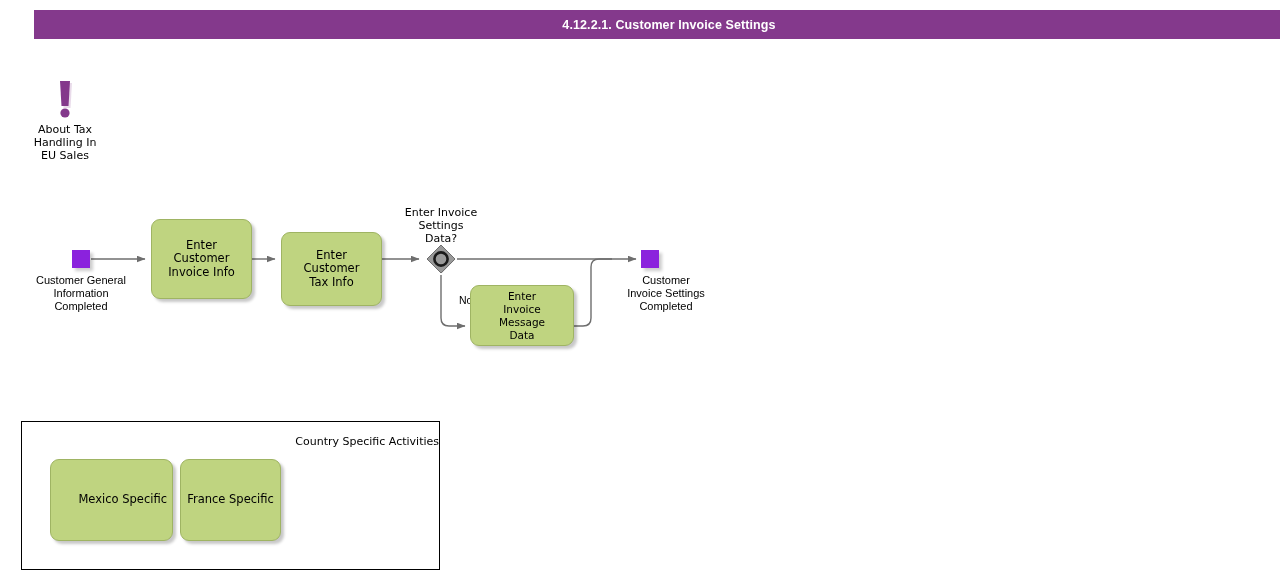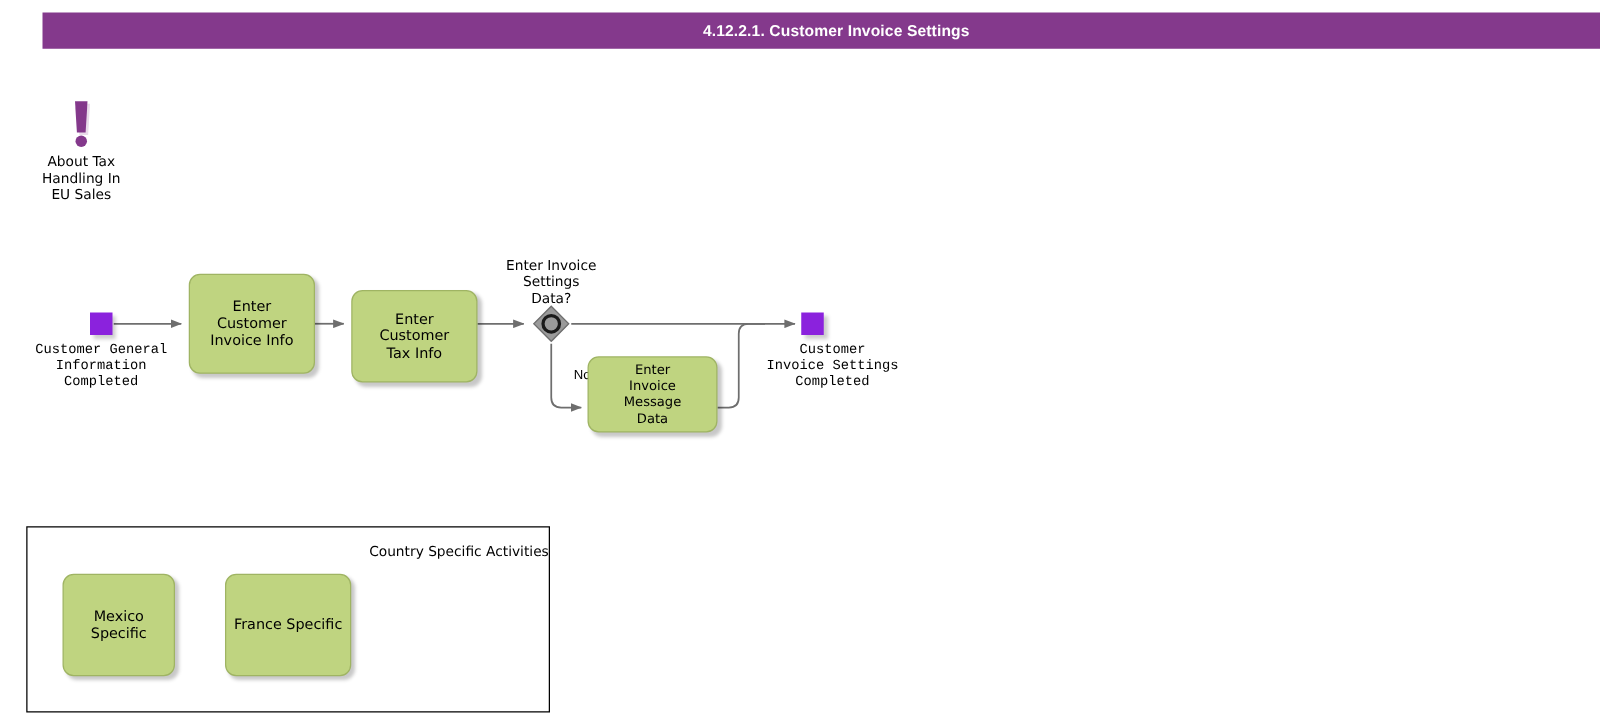--- a/index.html
+++ b/index.html
@@ -88,21 +88,21 @@
     background: #8B22DD;
     box-shadow: 3px 3px 3px rgba(0,0,0,0.20);
   }
   .event-label {
     position: absolute;
     font-size: 11px;
     line-height: 13px;
     text-align: center;
     white-space: pre-line;
     color: #000000;
-    font-family: Liberation Mono, monospace;
+    font-family: Liberation Sans, sans-serif;
   }
 
   
   .gateway {
     position: absolute;
     width: 30px;
     height: 30px;
   }
   .gateway-label {
     position: absolute;
@@ -239,21 +239,21 @@
 
   <div class="event" style="left:641px; top:250px;"></div>
   <div class="event-label" style="left:596px; top:274px; width:140px;">Customer
 Invoice Settings
 Completed</div>
 
   <div class="group-box">
     <div class="group-title">Country Specific Activities</div>
   </div>
 
-  <div class="task" style="left:50px; top:459px; width:90px; height:82px;justify-content:flex-end;">
+  <div class="task" style="left:50px; top:459px; width:123px; height:82px;justify-content:flex-end;">
     <span class="task-label">Mexico Specific</span>
   </div>
 
   <div class="task" style="left:180px; top:459px; width:101px; height:82px;">
     <span class="task-label">France Specific</span>
   </div>
 
 
 </div>
 

